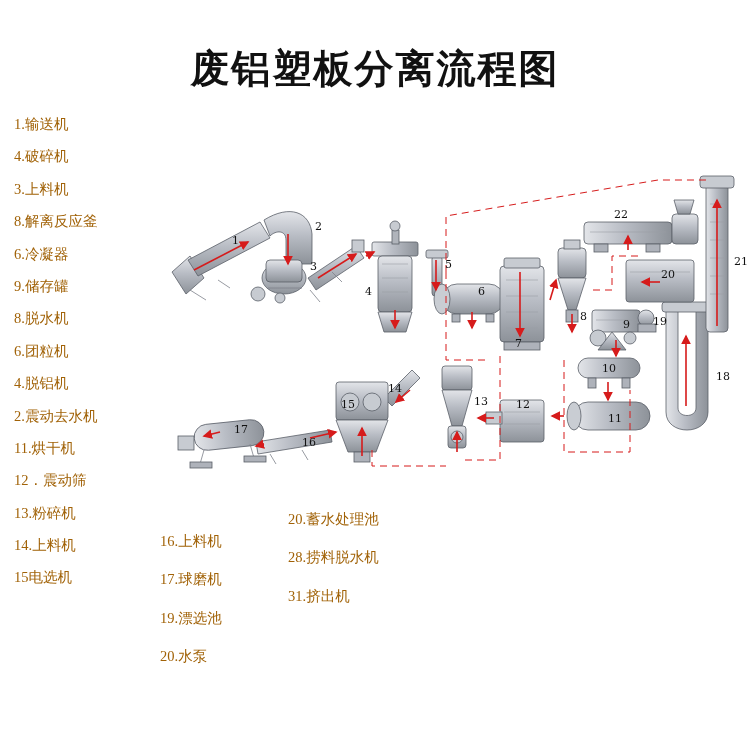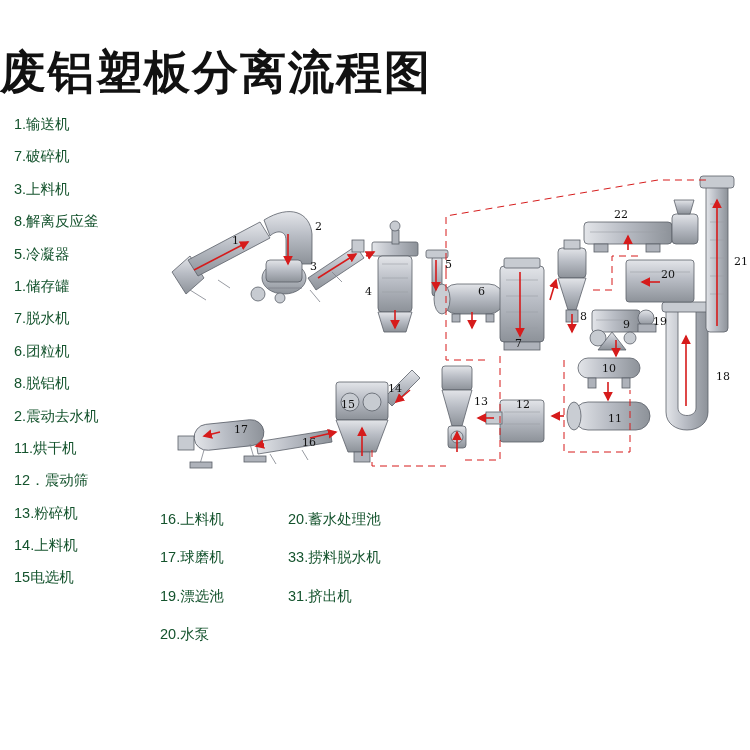--- a/index.html
+++ b/index.html
@@ -19,40 +19,40 @@
     position: absolute;
     left: 0; top: 0;
     width: 750px;
     height: 750px;
   }
   #title {
     position: absolute;
     left: 0;
     top: 42px;
     width: 750px;
-    text-align: left;
+    text-align: center;
     font-family: "DejaVu Serif", "Liberation Serif", serif;
-    font-size: 46px;
+    font-size: 39px;
     font-weight: bold;
     letter-spacing: 2px;
     color: #111;
   }
   .legend-col {
     position: absolute;
-    font-family: Liberation Sans, sans-serif;
+    font-family: Liberation Serif, serif;
     font-size: 14.5px;
-    color: #14532d;
+    color: #a16207;
   }
   .legend-col .item {
     margin-bottom: 15px;
     white-space: nowrap;
     line-height: 1.2;
   }
   #legend-left { left: 14px; top: 116px; }
-  #legend-mid  { left: 160px; top: 511px; }
+  #legend-mid  { left: 160px; top: 533px; }
   #legend-right{ left: 288px; top: 511px; }
   #legend-mid .item, #legend-right .item { margin-bottom: 21px; }
 
   #diagram {
     position: absolute;
     left: 160px;
     top: 160px;
     width: 590px;
     height: 330px;
   }
@@ -65,46 +65,46 @@
 </style>
 </head>
 <body>
 
 <div id="page">
 
   <div id="title">废铝塑板分离流程图</div>
 
   <div class="legend-col" id="legend-left">
     <div class="item">1.输送机</div>
-    <div class="item">7.破碎机</div>
+    <div class="item">4.破碎机</div>
     <div class="item">3.上料机</div>
     <div class="item">8.解离反应釜</div>
-    <div class="item">5.冷凝器</div>
-    <div class="item">1.储存罐</div>
-    <div class="item">7.脱水机</div>
+    <div class="item">6.冷凝器</div>
+    <div class="item">9.储存罐</div>
+    <div class="item">8.脱水机</div>
     <div class="item">6.团粒机</div>
-    <div class="item">8.脱铝机</div>
+    <div class="item">4.脱铝机</div>
     <div class="item">2.震动去水机</div>
     <div class="item">11.烘干机</div>
     <div class="item">12．震动筛</div>
     <div class="item">13.粉碎机</div>
     <div class="item">14.上料机</div>
     <div class="item">15电选机</div>
   </div>
 
   <div class="legend-col" id="legend-mid">
     <div class="item">16.上料机</div>
     <div class="item">17.球磨机</div>
     <div class="item">19.漂选池</div>
     <div class="item">20.水泵</div>
   </div>
 
   <div class="legend-col" id="legend-right">
     <div class="item">20.蓄水处理池</div>
-    <div class="item">33.捞料脱水机</div>
+    <div class="item">28.捞料脱水机</div>
     <div class="item">31.挤出机</div>
   </div>
 
   <div id="diagram">
     <svg width="590" height="330" viewBox="0 0 590 330" xmlns="http://www.w3.org/2000/svg">
       <defs>
         <linearGradient id="metal" x1="0" y1="0" x2="0" y2="1">
           <stop offset="0%" stop-color="#e3e5e9"></stop>
           <stop offset="45%" stop-color="#b9bdc5"></stop>
           <stop offset="100%" stop-color="#8d9299"></stop>

